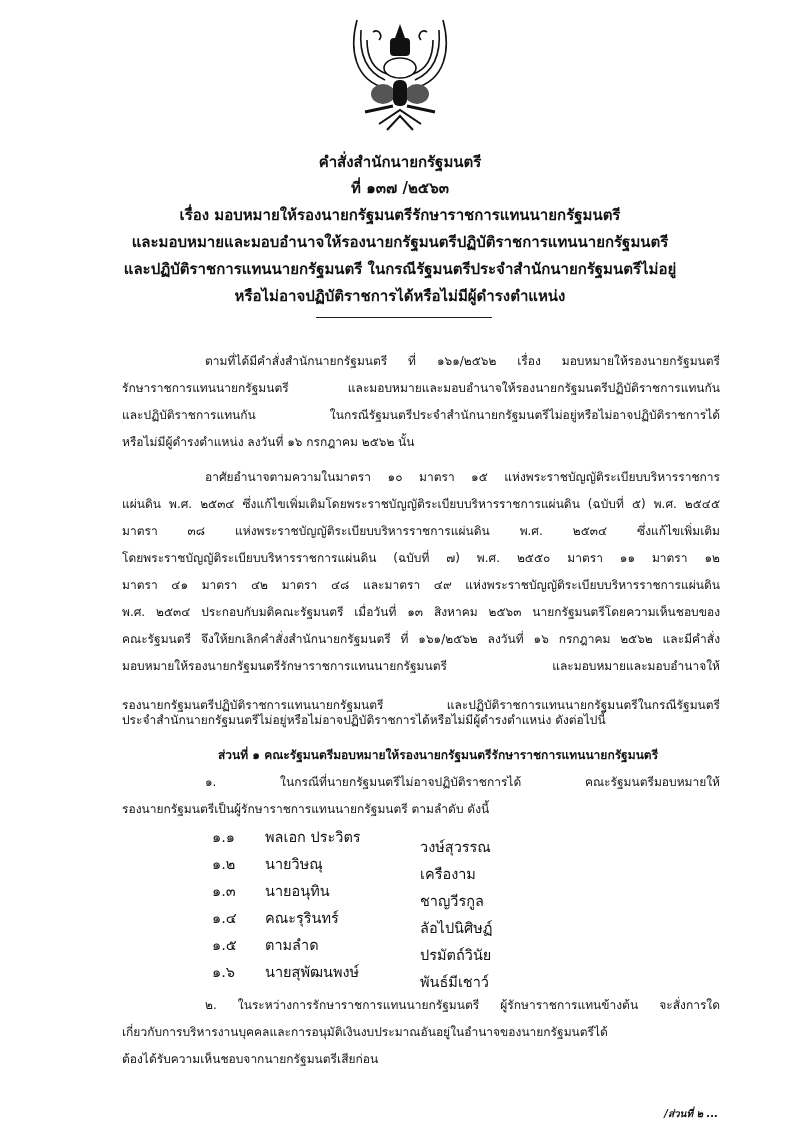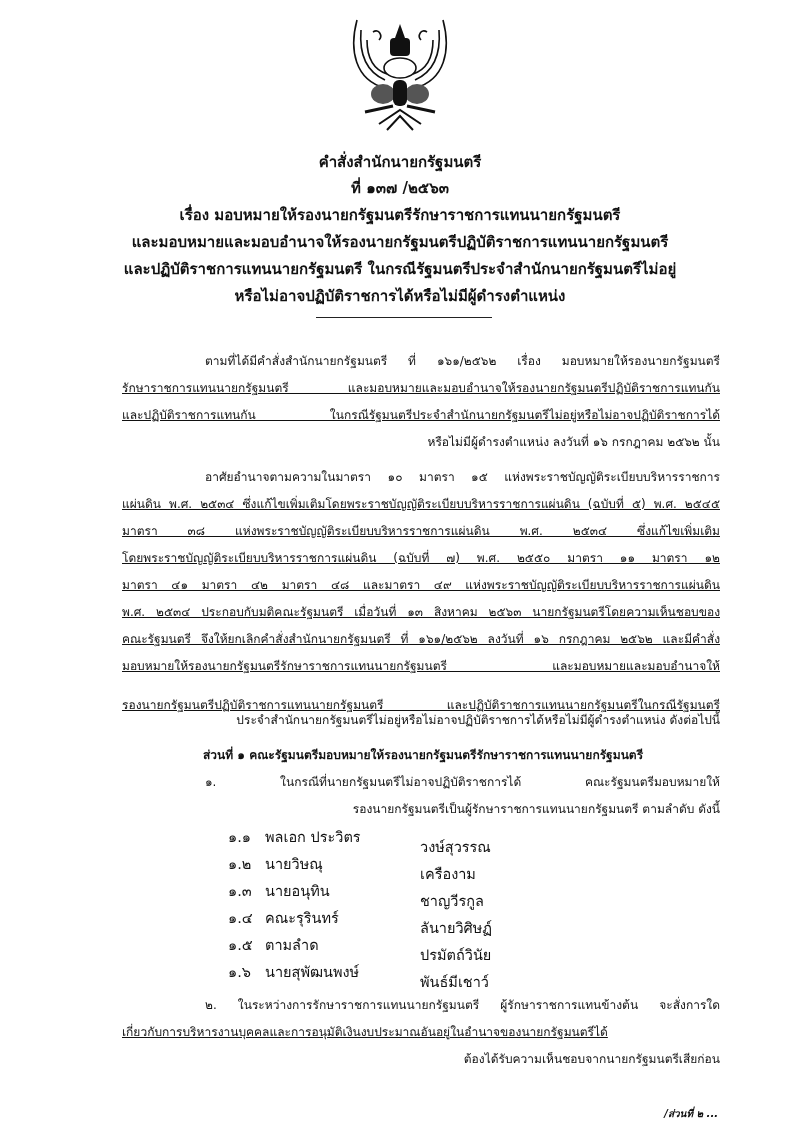--- a/index.html
+++ b/index.html
@@ -3,25 +3,25 @@
 <meta charset="utf-8">
 <style>
   html, body { margin: 0; padding: 0; background: #ffffff; }
   body { width: 800px; height: 1131px; position: relative; overflow: hidden;
          font-family: "DejaVu Sans", "Liberation Sans", sans-serif; color: #111; }
   .emblem { position: absolute; left: 345px; top: 10px; width: 110px; height: 130px; }
   .center { position: absolute; left: 0; width: 800px; text-align: center; white-space: nowrap; }
   .title { font-size: 15px; font-weight: bold; }
   .rule { position: absolute; left: 316px; top: 317px; width: 176px; border-top: 1px solid #222; }
   .line { position: absolute; white-space: nowrap; font-size: 12px; }
-  .just { left: 122px; width: 598px; text-align: justify; text-align-last: justify; text-decoration: underline; }
-  .justlast { left: 122px; width: 598px; text-align: right; }
+  .just { left: 122px; width: 598px; text-align: justify; text-align-last: justify; }
+  .justlast { left: 122px; width: 598px; text-align: left; }
   .indent { left: 205px; width: 515px; text-align: justify; text-align-last: justify; }
   .bold { font-weight: bold; }
-  .li-num { position: absolute; left: 228px; font-size: 14.5px; }
+  .li-num { position: absolute; left: 212px; font-size: 14.5px; }
   .li-first { position: absolute; left: 265px; font-size: 14.5px; }
   .li-last { position: absolute; left: 420px; font-size: 14.5px; margin-top: 10px; }
   .cont { position: absolute; right: 82px; top: 1074px; font-size: 10px; font-weight: bold; font-style: italic; margin-top: 32px; }
 </style>
 </head>
 <body>
 
 <svg class="emblem" viewBox="0 0 110 130">
   <g fill="none" stroke="#111" stroke-width="1.6">
     <path d="M12 10 C4 40, 10 70, 40 78"></path>
@@ -60,40 +60,40 @@
 <div class="line just" style="top:494px">แผ่นดิน พ.ศ. ๒๕๓๔ ซึ่งแก้ไขเพิ่มเติมโดยพระราชบัญญัติระเบียบบริหารราชการแผ่นดิน (ฉบับที่ ๕) พ.ศ. ๒๕๔๕</div>
 <div class="line just" style="top:521px">มาตรา ๓๘ แห่งพระราชบัญญัติระเบียบบริหารราชการแผ่นดิน พ.ศ. ๒๕๓๔ ซึ่งแก้ไขเพิ่มเติม</div>
 <div class="line just" style="top:548px">โดยพระราชบัญญัติระเบียบบริหารราชการแผ่นดิน (ฉบับที่ ๗) พ.ศ. ๒๕๕๐  มาตรา ๑๑ มาตรา ๑๒</div>
 <div class="line just" style="top:575px">มาตรา ๔๑ มาตรา ๔๒ มาตรา ๔๘ และมาตรา ๔๙ แห่งพระราชบัญญัติระเบียบบริหารราชการแผ่นดิน</div>
 <div class="line just" style="top:602px">พ.ศ. ๒๕๓๔ ประกอบกับมติคณะรัฐมนตรี เมื่อวันที่ ๑๓ สิงหาคม ๒๕๖๓ นายกรัฐมนตรีโดยความเห็นชอบของ</div>
 <div class="line just" style="top:629px">คณะรัฐมนตรี จึงให้ยกเลิกคำสั่งสำนักนายกรัฐมนตรี ที่ ๑๖๑/๒๕๖๒ ลงวันที่ ๑๖ กรกฎาคม ๒๕๖๒ และมีคำสั่ง</div>
 <div class="line just" style="top:656px">มอบหมายให้รองนายกรัฐมนตรีรักษาราชการแทนนายกรัฐมนตรี และมอบหมายและมอบอำนาจให้</div>
 <div class="line just" style="top:695px">รองนายกรัฐมนตรีปฏิบัติราชการแทนนายกรัฐมนตรี และปฏิบัติราชการแทนนายกรัฐมนตรีในกรณีรัฐมนตรี</div>
 <div class="line justlast" style="top:710px">ประจำสำนักนายกรัฐมนตรีไม่อยู่หรือไม่อาจปฏิบัติราชการได้หรือไม่มีผู้ดำรงตำแหน่ง ดังต่อไปนี้</div>
 
-<div class="line bold" style="top:745px; left:203px">ส่วนที่ ๑   คณะรัฐมนตรีมอบหมายให้รองนายกรัฐมนตรีรักษาราชการแทนนายกรัฐมนตรี</div>
+<div class="line bold" style="top:745px; left:218px">ส่วนที่ ๑   คณะรัฐมนตรีมอบหมายให้รองนายกรัฐมนตรีรักษาราชการแทนนายกรัฐมนตรี</div>
 <div class="line indent" style="top:772px">๑. ในกรณีที่นายกรัฐมนตรีไม่อาจปฏิบัติราชการได้ คณะรัฐมนตรีมอบหมายให้</div>
 <div class="line justlast" style="top:799px">รองนายกรัฐมนตรีเป็นผู้รักษาราชการแทนนายกรัฐมนตรี ตามลำดับ ดังนี้</div>
 
 <div>
   <span class="li-num" style="top:825px">๑.๑</span>
   <span class="li-first" style="top:825px">พลเอก ประวิตร</span>
   <span class="li-last" style="top:825px">วงษ์สุวรรณ</span>
 
   <span class="li-num" style="top:852px">๑.๒</span>
   <span class="li-first" style="top:852px">นายวิษณุ</span>
   <span class="li-last" style="top:852px">เครืองาม</span>
 
   <span class="li-num" style="top:879px">๑.๓</span>
   <span class="li-first" style="top:879px">นายอนุทิน</span>
   <span class="li-last" style="top:879px">ชาญวีรกูล</span>
 
   <span class="li-num" style="top:906px">๑.๔</span>
   <span class="li-first" style="top:906px">คณะรุรินทร์</span>
-  <span class="li-last" style="top:906px">ลันายวิศิษฏ์</span>
+  <span class="li-last" style="top:906px">ลัอไปนิศิษฏ์</span>
 
   <span class="li-num" style="top:933px">๑.๕</span>
   <span class="li-first" style="top:933px">ตามลำด</span>
   <span class="li-last" style="top:933px">ปรมัตถ์วินัย</span>
 
   <span class="li-num" style="top:960px">๑.๖</span>
   <span class="li-first" style="top:960px">นายสุพัฒนพงษ์</span>
   <span class="li-last" style="top:960px">พันธ์มีเชาว์</span>
 </div>
 

